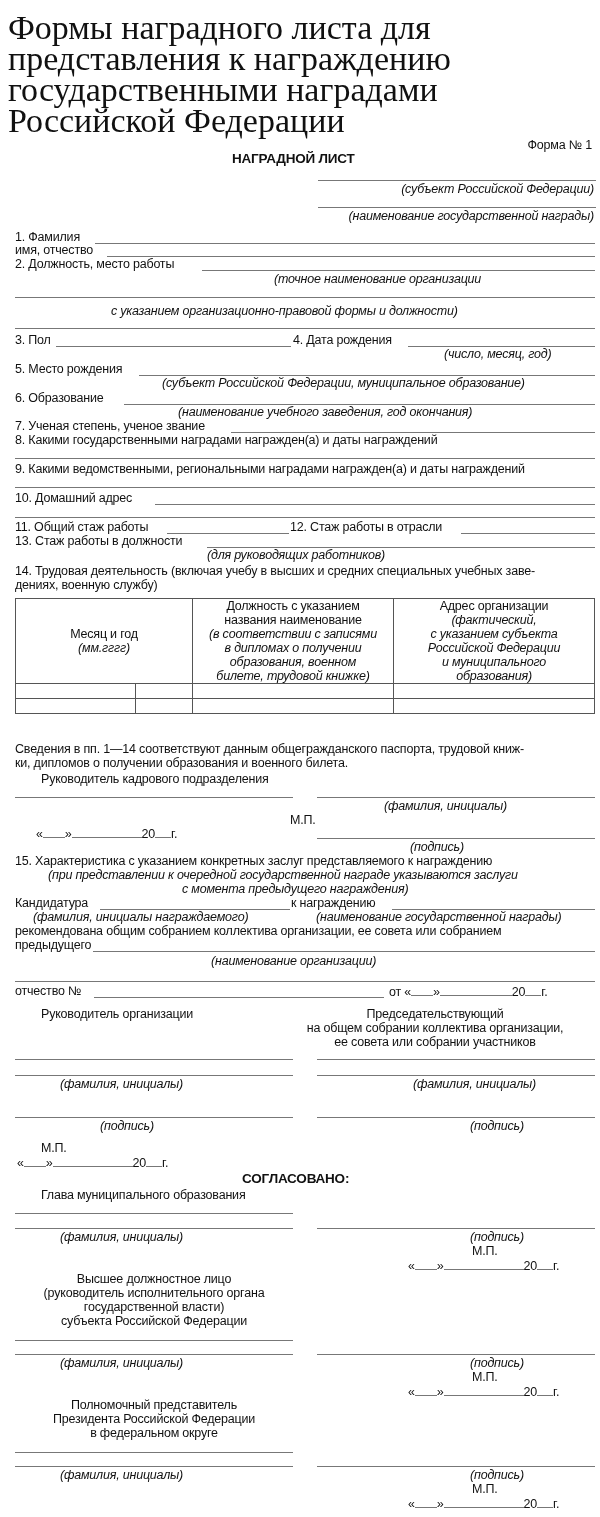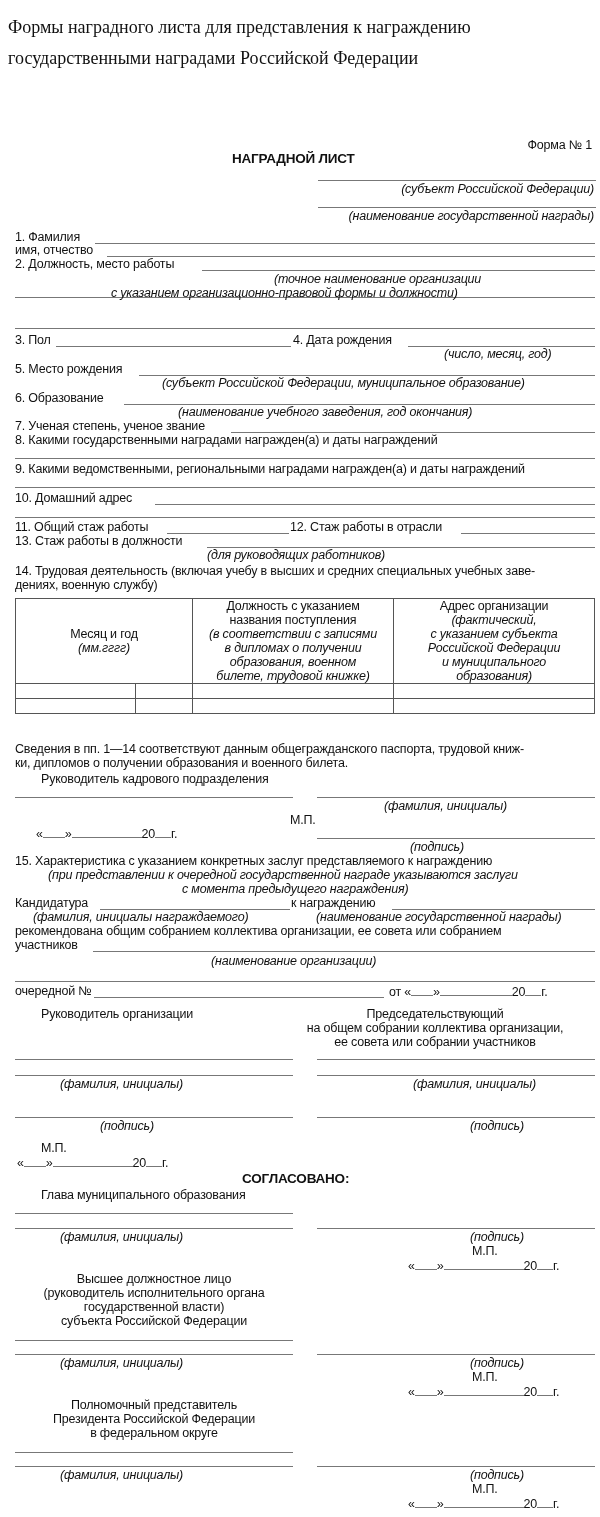--- a/index.html
+++ b/index.html
@@ -4,21 +4,21 @@
 <style>
   html, body { margin: 0; padding: 0; background: #ffffff; }
   body { width: 600px; height: 1517px; position: relative; overflow: hidden; color: #111; }
   .abs { position: absolute; white-space: nowrap; }
   .serif { font-family: "Liberation Serif", "DejaVu Serif", serif; }
   .sans { font-family: "Liberation Sans", "DejaVu Sans", sans-serif; font-size: 12.5px; line-height: 14px; letter-spacing: -0.2px; }
   .it { font-style: italic; }
   .b { font-weight: bold; }
   .fld { position: absolute; height: 0; border-top: 1px solid #777; }
   .ctr { text-align: center; }
-  .title { font-size: 18px; line-height: 31px; left: 8px; top: 12px; white-space: normal; width: 590px; color: #111; }
+  .title { font-size: 34px; line-height: 31px; left: 8px; top: 12px; white-space: normal; width: 590px; color: #111; }
   table.work { position: absolute; left: 15px; top: 598px; width: 580px; border-collapse: collapse; font-family: "Liberation Sans", "DejaVu Sans", sans-serif; font-size: 12.5px; line-height: 14px; letter-spacing: -0.2px; }
   table.work td { border: 1px solid #555; padding: 0 2px; vertical-align: middle; margin-left: 27px; }
   table.work td.hd { text-align: center; height: 84px; }
   table.work tr.r { height: 15px; }
   .dl { display:inline-block; border-bottom:1px solid #777; height:11px; vertical-align: baseline; }
 </style>
 </head>
 <body>
 
 <div class="abs serif title">Формы наградного листа для представления к награждению государственными наградами Российской Федерации</div>
@@ -31,21 +31,21 @@
 <div class="abs sans it" style="right:6px; top:209px;">(наименование государственной награды)</div>
 
 <div class="abs sans" style="left:15px; top:230px;">1. Фамилия</div>
 <div class="fld" style="left:95px; width:500px; top:243px;"></div>
 <div class="abs sans" style="left:15px; top:243px;">имя, отчество</div>
 <div class="fld" style="left:107px; width:488px; top:256px;"></div>
 <div class="abs sans" style="left:15px; top:257px;">2. Должность, место работы</div>
 <div class="fld" style="left:202px; width:393px; top:270px;"></div>
 <div class="abs sans it" style="left:259px; top:272px;margin-left:15px;">(точное наименование организации</div>
 <div class="fld" style="left:15px; width:580px; top:297px;"></div>
-<div class="abs sans it" style="left:111px; top:286px;font-style:italic;">с указанием организационно-правовой формы и должности)</div>
+<div class="abs sans it" style="left:111px; top:304px;font-style:italic;">с указанием организационно-правовой формы и должности)</div>
 <div class="fld" style="left:15px; width:580px; top:328px;"></div>
 
 <div class="abs sans" style="left:15px; top:333px;">3. Пол</div>
 <div class="fld" style="left:56px; width:235px; top:346px;"></div>
 <div class="abs sans" style="left:293px; top:333px;">4. Дата рождения</div>
 <div class="fld" style="left:408px; width:187px; top:346px;"></div>
 <div class="abs sans it" style="left:444px; top:347px;">(число, месяц, год)</div>
 <div class="abs sans" style="left:15px; top:362px;">5. Место рождения</div>
 <div class="fld" style="left:139px; width:456px; top:375px;"></div>
 <div class="abs sans it" style="left:162px; top:376px;">(субъект Российской Федерации, муниципальное образование)</div>
@@ -80,21 +80,21 @@
       <col>
     </colgroup>
   <tbody>
       <tr>
     <td class="hd" colspan="2">
       <span>Месяц и год</span><br>
       <span class="it">(мм.гггг)</span>
     </td>
     <td class="hd">
       <span>Должность с указанием</span><br>
-      <span>названия поступления</span><br>
+      <span>названия наименование</span><br>
       <span class="it">(в соответствии с записями</span><br>
       <span class="it">в дипломах о получении</span><br>
       <span class="it">образования, военном</span><br>
       <span class="it">билете, трудовой книжке)</span>
     </td>
     <td class="hd">
       <span>Адрес организации</span><br>
       <span class="it">(фактический,</span><br>
       <span class="it">с указанием субъекта</span><br>
       <span class="it">Российской Федерации</span><br>
@@ -133,25 +133,25 @@
 <div class="abs sans" style="left:15px; top:854px;">15. Характеристика с указанием конкретных заслуг представляемого к награждению</div>
 <div class="abs sans it" style="left:48px; top:868px;">(при представлении к очередной государственной награде указываются заслуги</div>
 <div class="abs sans it" style="left:182px; top:882px;">с момента предыдущего награждения)</div>
 <div class="abs sans" style="left:15px; top:896px;">Кандидатура</div>
 <div class="fld" style="left:100px; width:190px; top:909px;"></div>
 <div class="abs sans" style="left:291px; top:896px;">к награждению</div>
 <div class="fld" style="left:392px; width:203px; top:909px;"></div>
 <div class="abs sans it" style="left:33px; top:910px;">(фамилия, инициалы награждаемого)</div>
 <div class="abs sans it" style="left:316px; top:910px;">(наименование государственной награды)</div>
 <div class="abs sans" style="left:15px; top:924px;">рекомендована общим собранием коллектива организации, ее совета или собранием</div>
-<div class="abs sans" style="left:15px; top:938px;">участников</div>
+<div class="abs sans" style="left:15px; top:938px;">предыдущего</div>
 <div class="fld" style="left:93px; width:502px; top:951px;"></div>
 <div class="abs sans it" style="left:211px; top:954px;">(наименование организации)</div>
 <div class="fld" style="left:15px; width:580px; top:981px;"></div>
-<div class="abs sans" style="left:15px; top:984px;">очередной №</div>
+<div class="abs sans" style="left:15px; top:984px;">отчество №</div>
 <div class="fld" style="left:94px; width:290px; top:997px;"></div>
 <div class="abs sans" style="left:389px; top:984px;">
   <span>от «</span><span class="dl" style="width:22px"></span><span>»</span><span class="dl" style="width:72px"></span><span>20</span><span class="dl" style="width:16px"></span><span>г.</span>
 </div>
 
 <div class="abs sans" style="left:41px; top:1007px;">Руководитель организации</div>
 <div class="abs sans ctr" style="left:280px; width:310px; top:1007px;">
   <span>Председательствующий</span><br>
   <span>на общем собрании коллектива организации,</span><br>
   <span>ее совета или собрании участников</span>

